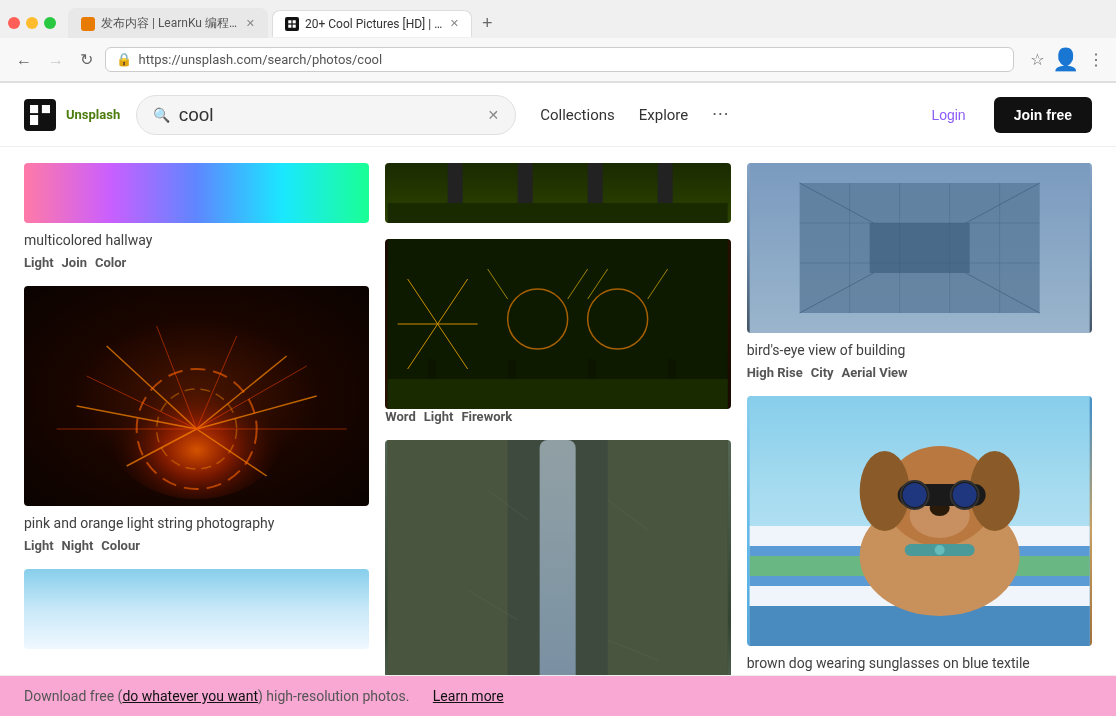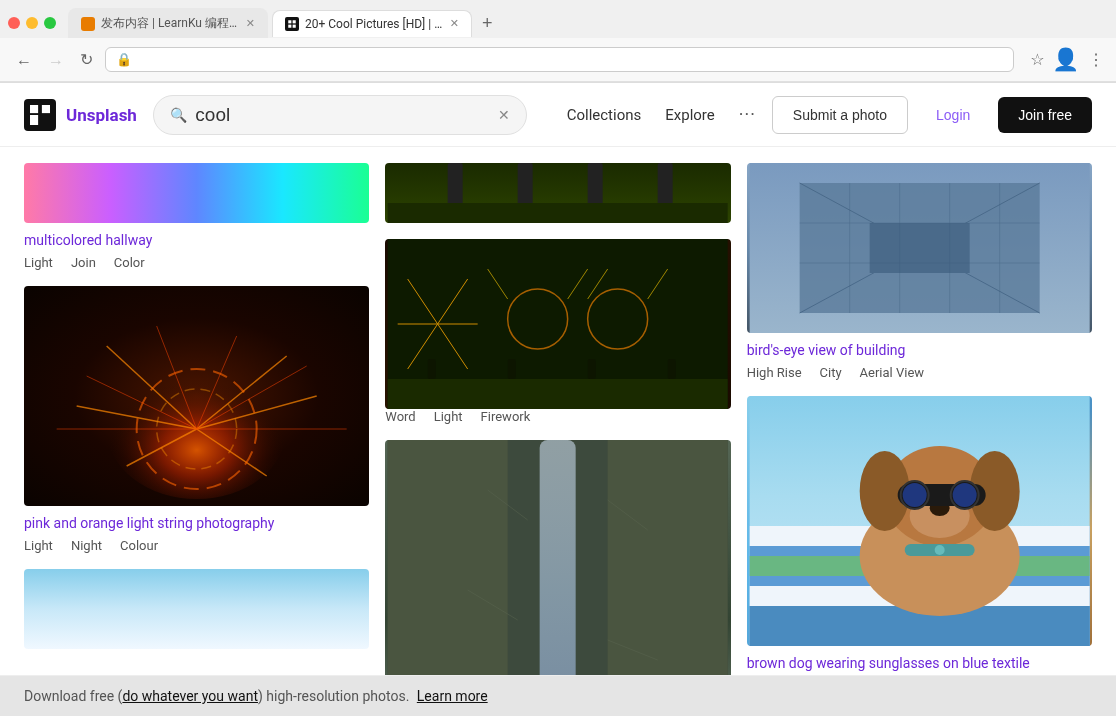--- a/index.html
+++ b/index.html
@@ -21,57 +21,57 @@
     .tab { display: flex; align-items: center; gap: 6px; padding: 6px 12px; background: #fff; border-radius: 8px 8px 0 0; border: 1px solid #ddd; border-bottom: none; font-size: 12px; max-width: 200px; }
     .tab.inactive { background: #e8e8e8; border-color: transparent; }
     .tab-icon { width: 14px; height: 14px; background: #e0e0e0; border-radius: 2px; flex-shrink: 0; }
     .tab-close { margin-left: auto; color: #888; font-size: 11px; cursor: pointer; }
     .tab-add { background: none; border: none; cursor: pointer; color: #666; font-size: 18px; padding: 2px 6px; }
     .browser-extras { display: flex; align-items: center; gap: 8px; margin-left: 8px; }
     .star-icon, .profile-icon, .menu-icon { color: #666; font-size: 16px; cursor: pointer; }
 
     
     .navbar { display: flex; align-items: center; padding: 0 24px; height: 64px; border-bottom: 1px solid #eee; background: #fff; gap: 16px; }
-    .logo { display: flex; align-items: center; gap: 10px; font-weight: 700; font-size: 17px; color: #6d28d9; text-decoration: none; flex-shrink: 0; }
+    .logo { display: flex; align-items: center; gap: 10px; font-weight: 700; font-size: 13px; color: #4d7c0f; text-decoration: none; flex-shrink: 0; }
     .logo-icon { width: 32px; height: 32px; background: #111; display: flex; align-items: center; justify-content: center; border-radius: 4px; }
     .logo-icon svg { fill: white; }
     .search-bar { display: flex; align-items: center; background: #f5f5f5; border: 1px solid #e0e0e0; border-radius: 24px; padding: 8px 16px; gap: 8px; flex: 1; max-width: 380px; }
     .search-input { background: none; border: none; outline: none; font-size: 19px; color: #333; width: 100%; }
     .search-clear { background: none; border: none; cursor: pointer; color: #888; font-size: 14px; }
-    .nav-links { display: flex; align-items: center; gap: 24px; margin-left: 24px; }
+    .nav-links { display: flex; align-items: center; gap: 24px; margin-left: 8px; }
     .nav-link { font-size: 15px; color: #333; text-decoration: none; cursor: pointer; }
     .nav-more { font-size: 18px; color: #555; cursor: pointer; letter-spacing: 1px; }
     .nav-actions { display: flex; align-items: center; gap: 12px; margin-left: auto; }
     .submit-btn { padding: 10px 20px; border: 1.5px solid #ccc; border-radius: 6px; background: #fff; font-size: 14px; color: #333; cursor: pointer; font-weight: 500; }
     .login-btn { padding: 10px 16px; background: none; border: none; font-size: 14px; color: #8b5cf6; cursor: pointer; font-weight: 500; }
-    .join-btn { padding: 10px 20px; background: #111; border: none; border-radius: 6px; font-size: 14px; color: #fff; cursor: pointer; font-weight: 400; }
+    .join-btn { padding: 10px 20px; background: #111; border: none; border-radius: 6px; font-size: 14px; color: #fff; cursor: pointer; font-weight: 700; }
 
     
     .content { padding: 0 24px; overflow: hidden; height: calc(716px - 82px - 64px); position: relative; }
     .masonry { display: flex; gap: 16px; padding-top: 16px; }
     .col { display: flex; flex-direction: column; gap: 16px; flex: 1; }
 
     .photo-card { position: relative; }
-    .photo-title { font-size: 14px; color: #6d28d9; margin-top: 8px; margin-bottom: 6px; line-height: 1.3; }
-    .photo-tags { display: flex; flex-wrap: wrap; gap: 18px; }
+    .photo-title { font-size: 14px; color: #404040; margin-top: 8px; margin-bottom: 6px; line-height: 1.3; }
+    .photo-tags { display: flex; flex-wrap: wrap; gap: 8px; font-weight: bold; }
     .tag { font-size: 13px; color: #555; cursor: pointer; }
 
     
     .img-fireworks { width: 100%; height: 170px; background: linear-gradient(135deg, #1a0a00 0%, #2d1500 40%, #1a0a00 100%); border-radius: 4px; position: relative; overflow: hidden; }
     .img-steel-wool { width: 100%; height: 220px; background: radial-gradient(ellipse at center, #4a1500 0%, #1a0500 50%, #0a0300 100%); border-radius: 4px; position: relative; overflow: hidden; }
     .img-sky { width: 100%; height: 130px; background: linear-gradient(180deg, #87ceeb 0%, #c8e8f8 50%, #f0f8ff 100%); border-radius: 4px; }
     .img-building { width: 100%; height: 170px; background: linear-gradient(180deg, #87a5c5 0%, #6688aa 50%, #445566 100%); border-radius: 4px; }
     .img-waterfall { width: 100%; height: 320px; background: linear-gradient(180deg, #556655 0%, #445544 30%, #334433 60%, #667766 100%); border-radius: 4px; position: relative; overflow: hidden; }
     .img-dog { width: 100%; height: 250px; background: linear-gradient(135deg, #87ceeb 0%, #5bb5e8 30%, #4a90c4 60%, #c8a060 80%, #a0703a 100%); border-radius: 4px; }
     .img-building-bottom { width: 100%; height: 56px; background: linear-gradient(180deg, #aabbcc 0%, #889aaa 100%); border-radius: 4px; }
 
     
-    .cookie-banner { position: fixed; bottom: 0; left: 0; right: 0; background: #e5e5e5; border-top: 1px solid #eee; padding: 12px 24px; display: flex; align-items: center; font-size: 14px; color: #555; z-index: 100; }
+    .cookie-banner { position: fixed; bottom: 0; left: 0; right: 0; background: #f9a8d4; border-top: 1px solid #eee; padding: 12px 24px; display: flex; align-items: center; font-size: 14px; color: #555; z-index: 100; }
     .cookie-link { color: #111; text-decoration: underline; cursor: pointer; }
-    .cookie-learn { color: #111; text-decoration: underline; cursor: pointer; margin-left: 4px; }
+    .cookie-learn { color: #111; text-decoration: underline; cursor: pointer; margin-left: 20px; }
   </style>
 </head>
 <body>
 
 <div class="browser-chrome">
   <div class="tab-bar">
     <div class="window-buttons">
       <button class="win-btn win-close"></button>
       <button class="win-btn win-min"></button>
       <button class="win-btn win-max"></button>
@@ -94,20 +94,21 @@
       <span class="tab-close">✕</span>
     </div>
     <button class="tab-add">+</button>
   </div>
   <div class="browser-controls">
     <button class="nav-btn">←</button>
     <button class="nav-btn" disabled="">→</button>
     <button class="nav-btn">↻</button>
     <div class="address-bar">
       <span>🔒</span>
+      <span>https://unsplash.com/search/photos/cool</span>
     </div>
     <div class="browser-extras">
       <span class="star-icon">☆</span>
       <span class="profile-icon" style="font-size:22px;">👤</span>
       <span class="menu-icon">⋮</span>
     </div>
   </div>
 </div>
 
 <nav class="navbar">
@@ -128,21 +129,20 @@
     <button class="search-clear">✕</button>
   </div>
 
   <div class="nav-links">
     <a class="nav-link">Collections</a>
     <a class="nav-link">Explore</a>
     <span class="nav-more">···</span>
   </div>
 
   <div class="nav-actions">
-    <button class="submit-btn">Submit a photo</button>
     <button class="login-btn">Login</button>
     <button class="join-btn">Join free</button>
   </div>
 </nav>
 
 <div class="content">
   <div class="masonry">
 
     <div class="col">
 

